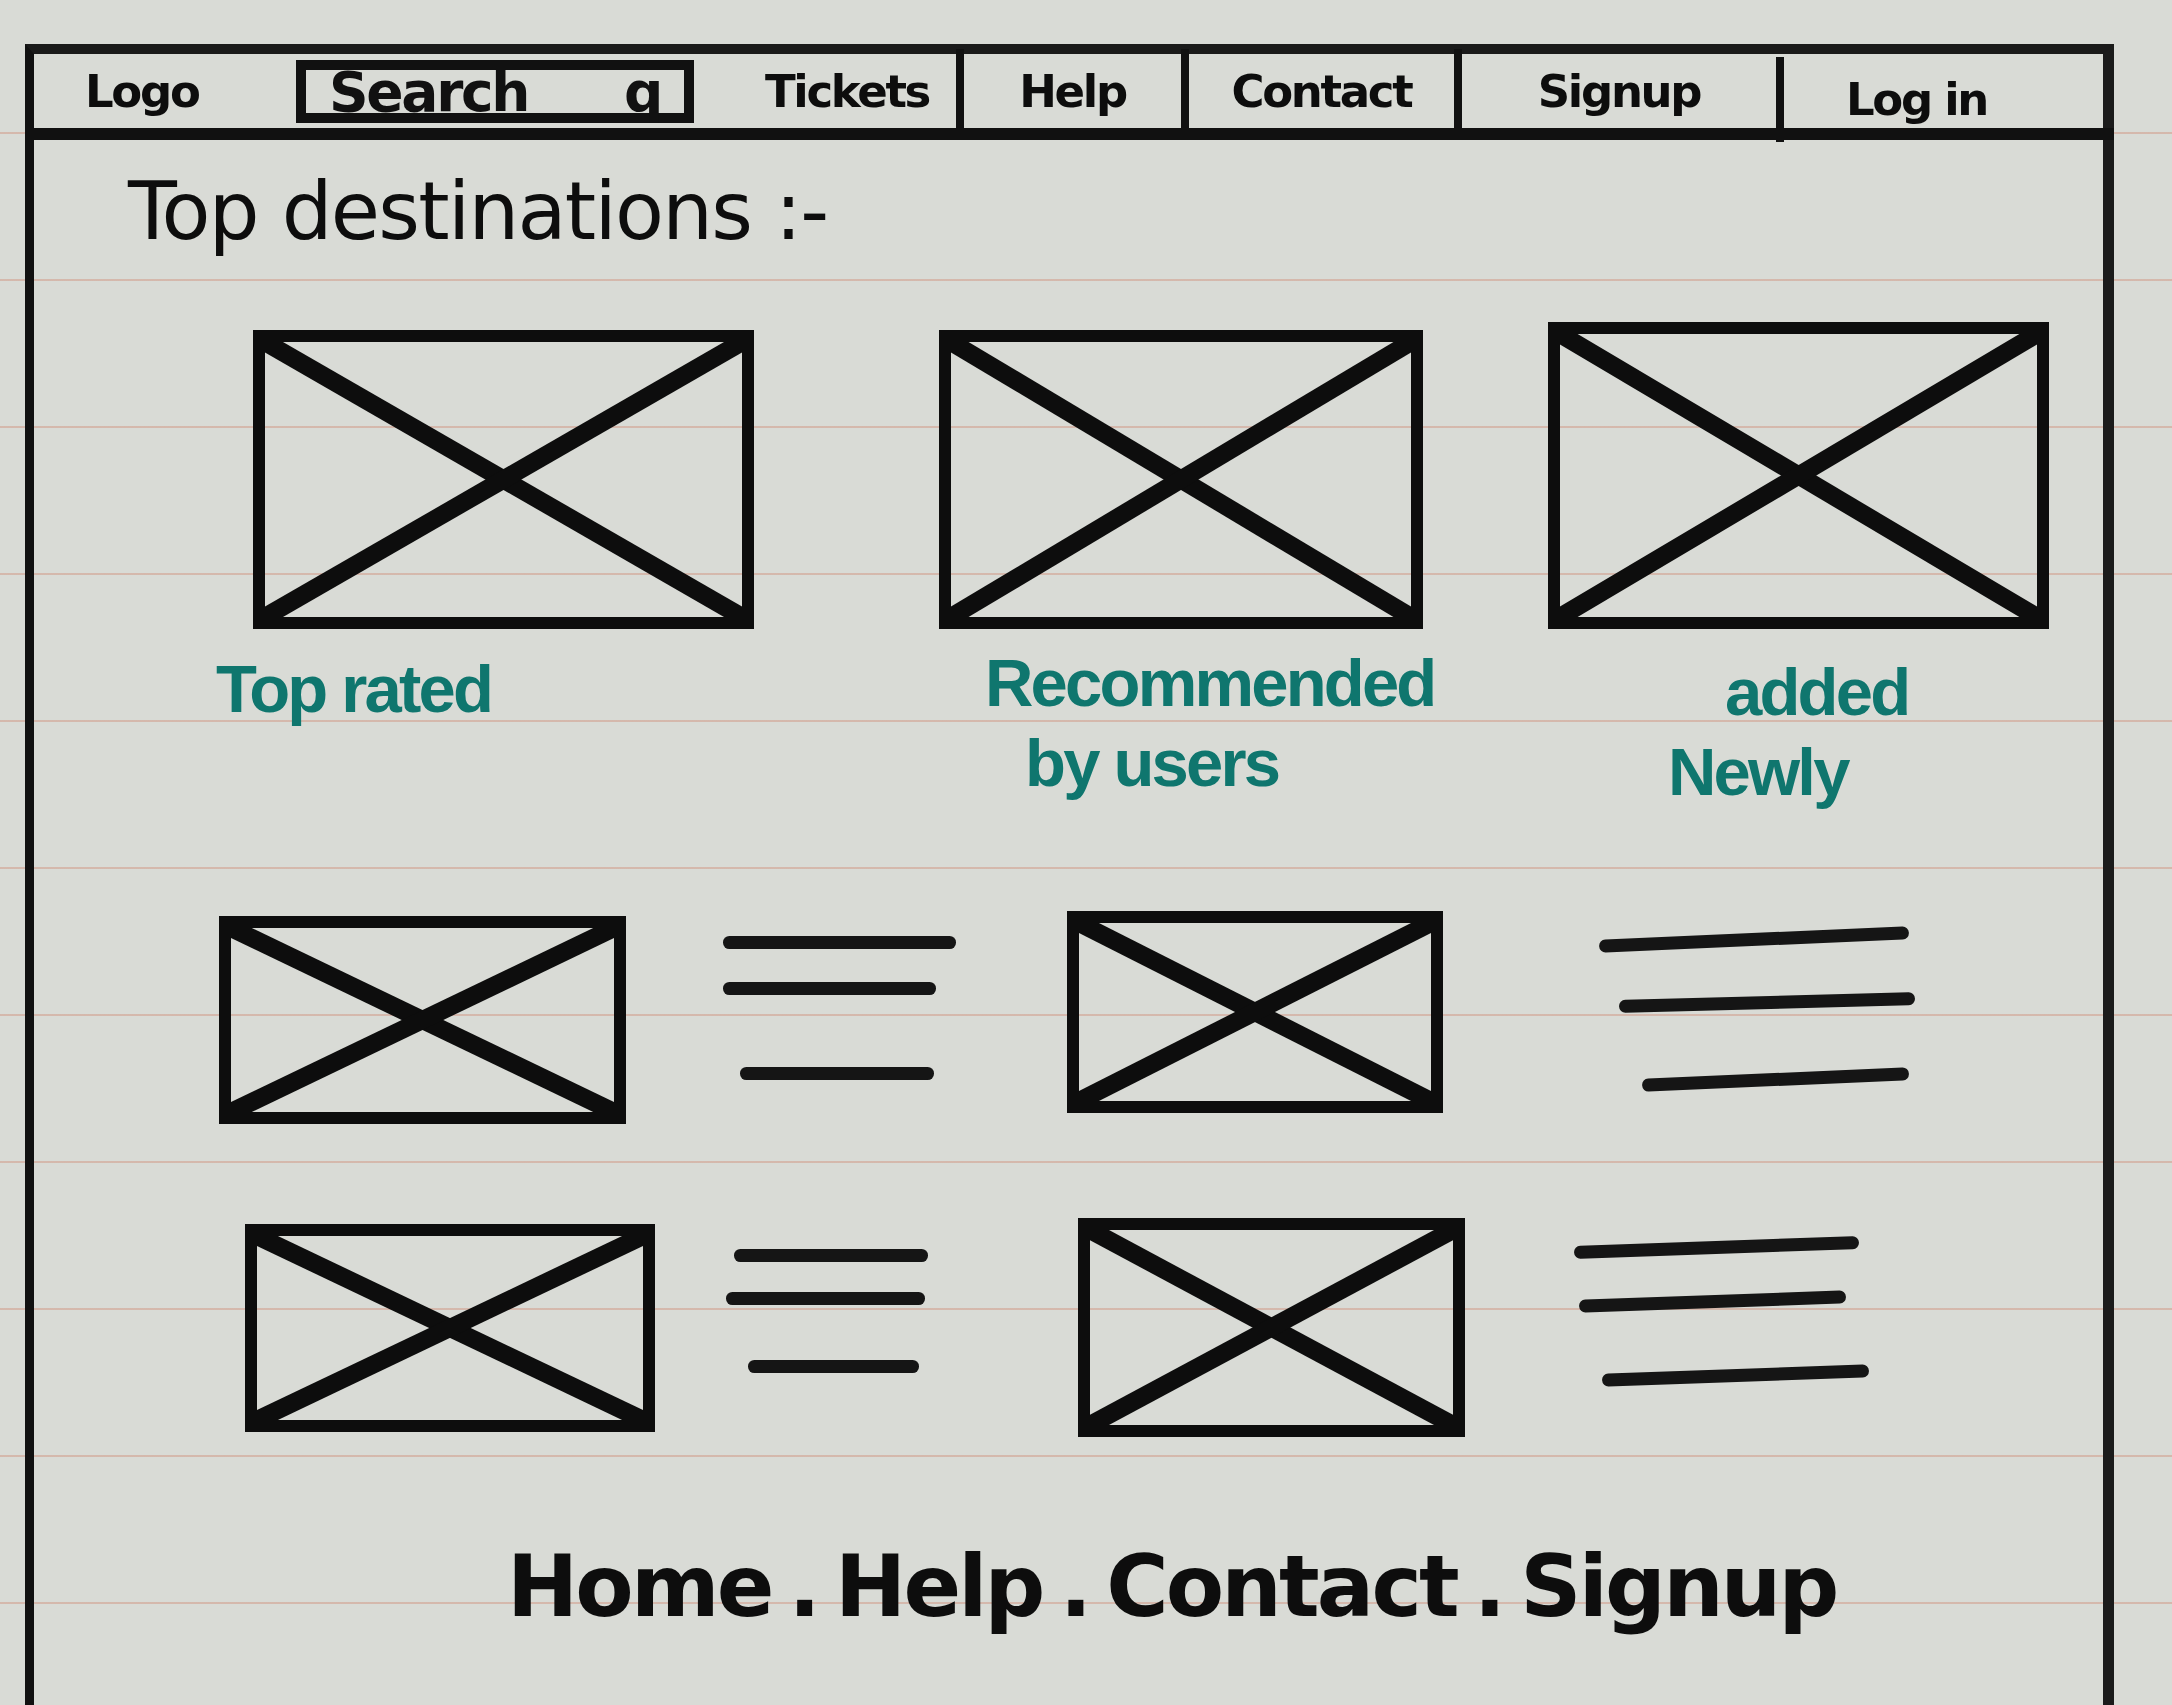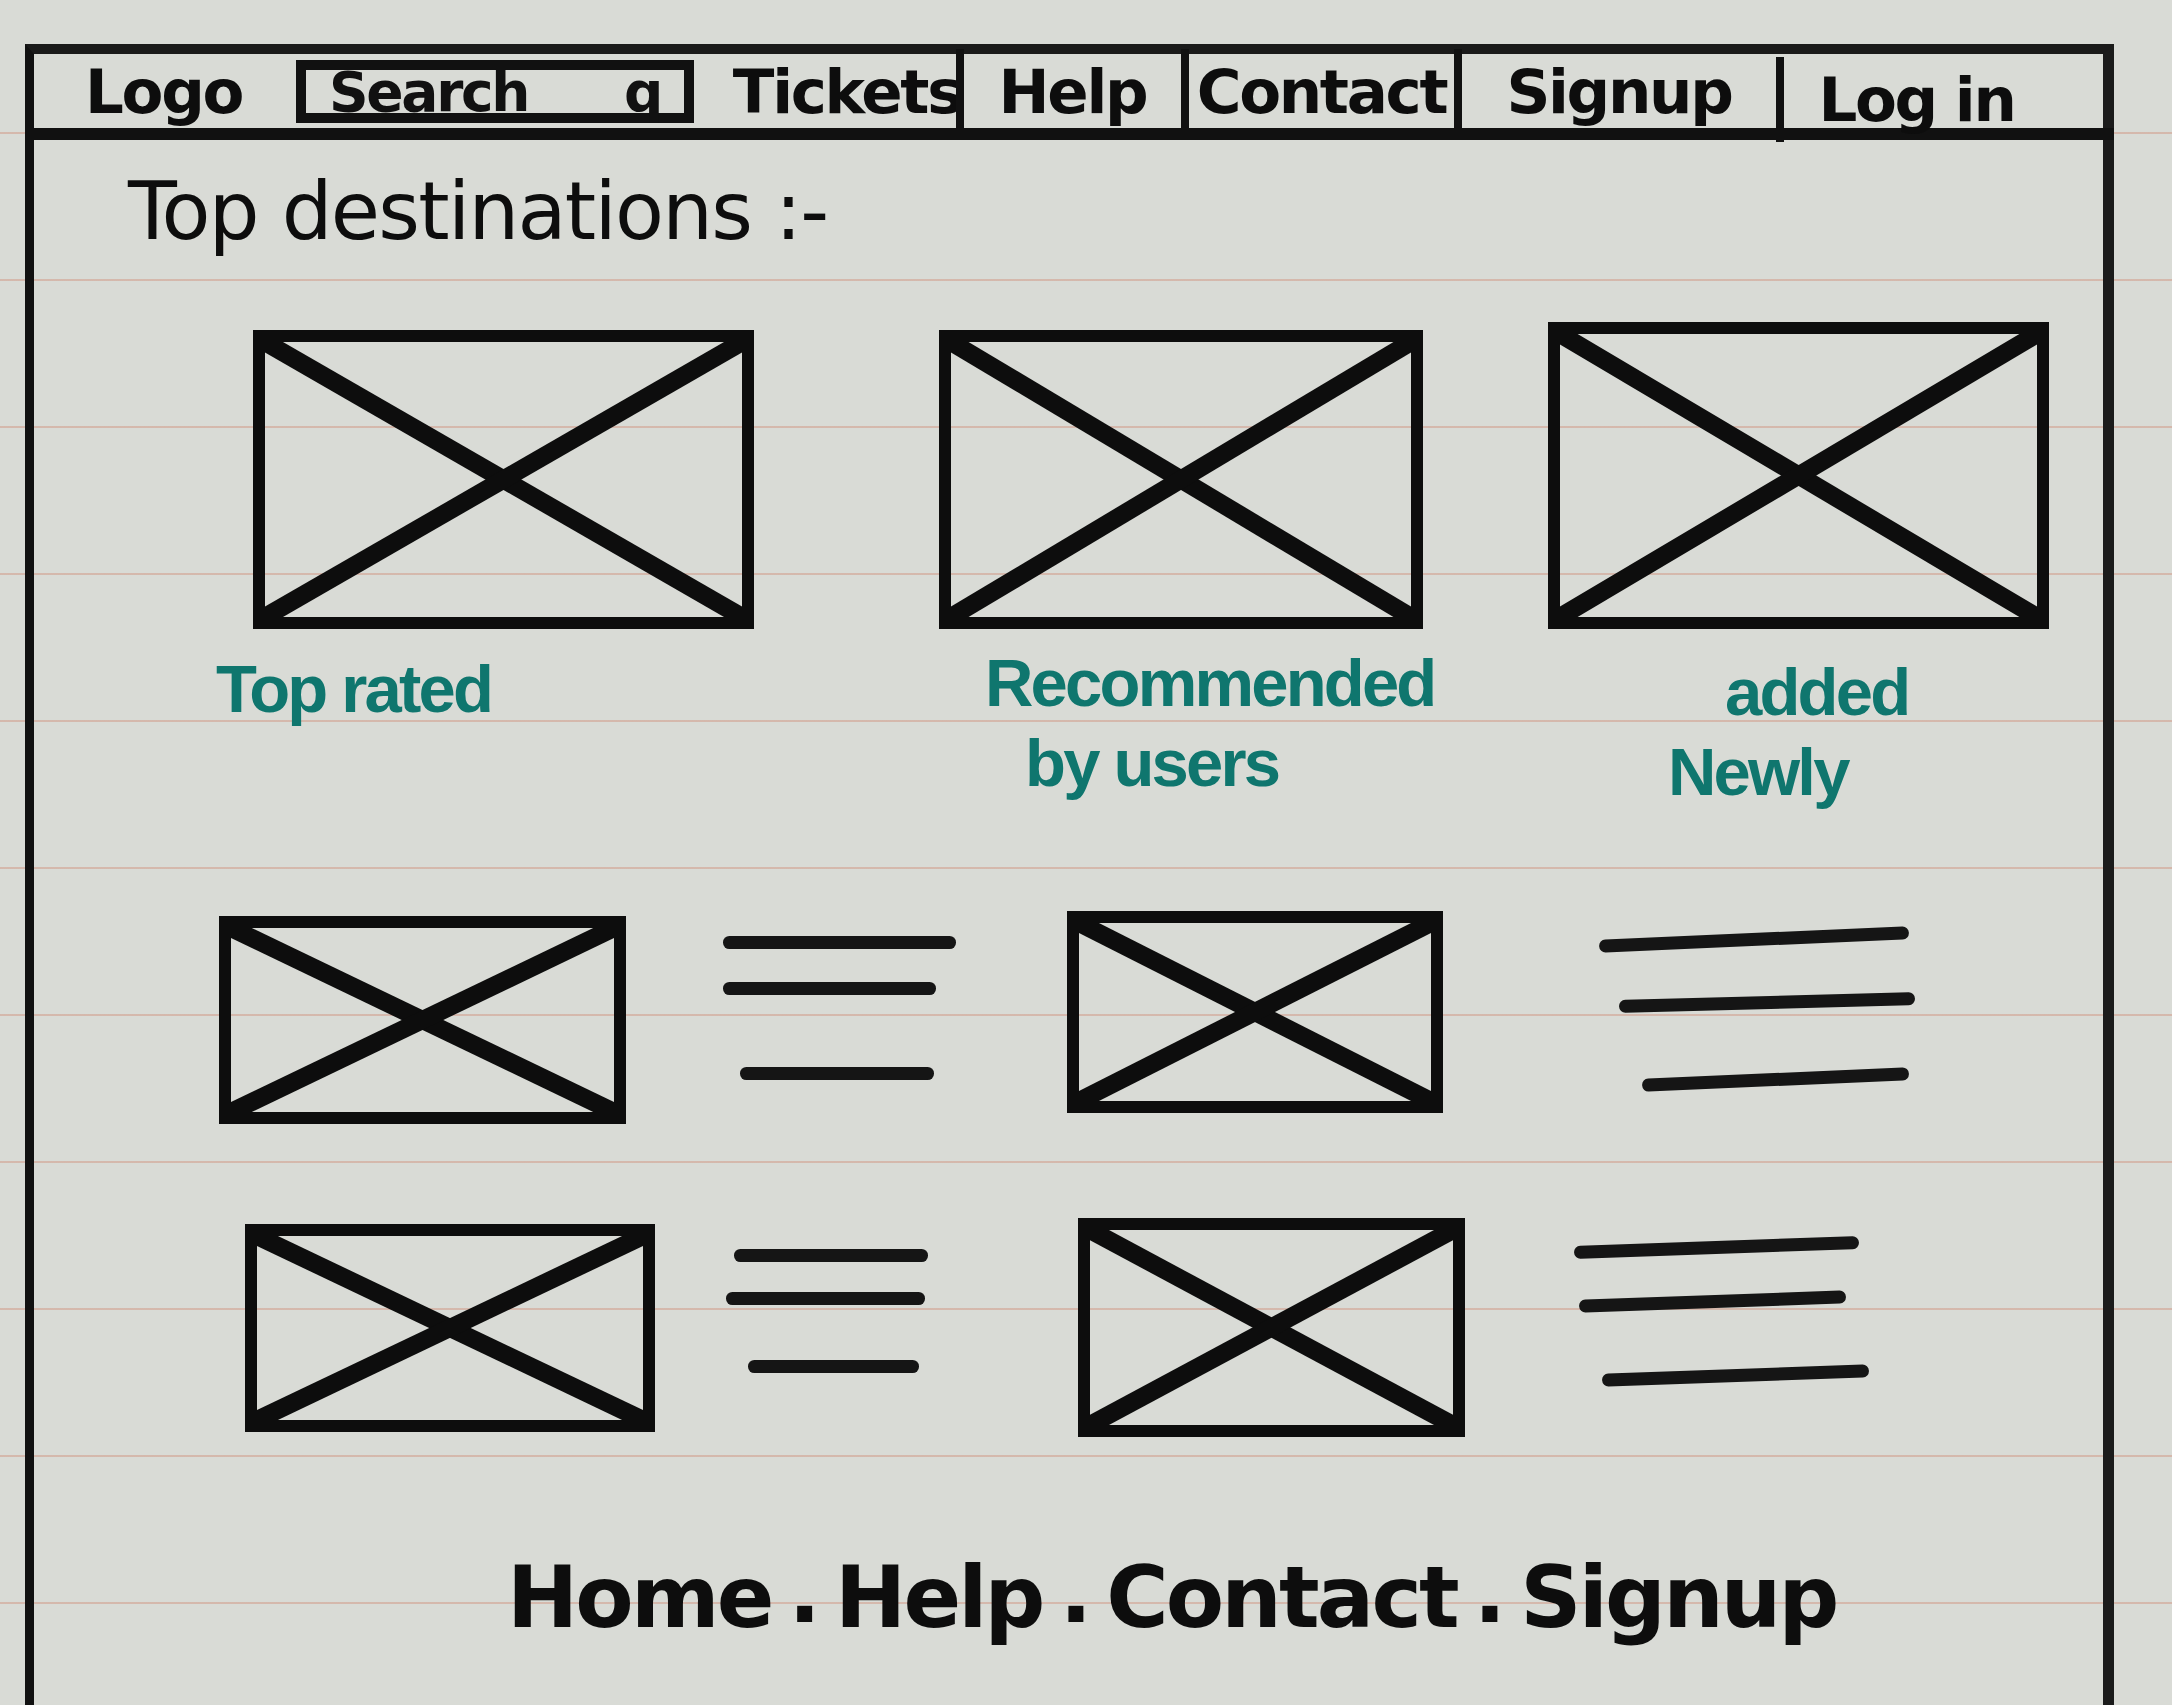--- a/index.html
+++ b/index.html
@@ -43,21 +43,21 @@
       align-items: center;
     }
     .nav-item {
       position: relative;
       height: 85px;
       display: flex;
       align-items: center;
       justify-content: center;
       font-family: "DejaVu Sans", sans-serif;
       font-weight: bold;
-      font-size: 61px;
+      font-size: 45px;
       letter-spacing: -2.3px;
       color: #0d0d0d;
       box-sizing: border-box;
       text-align: right;
     }
     .nav-sep {
       border-left: 8px solid #111;
     }
     .logo {
       width: 262px;
@@ -133,21 +133,20 @@
       font-size: 85px;
       letter-spacing: -2.8px;
       color: #0d0d0d;
     }
     .footer-sep {
       font-size: 85px;
     }
     .footer a {
       color: inherit;
       text-decoration: none;
-      margin-top: 11px;
     }
   </style>
 </head>
 <body>
 
 <div class="frame"></div>
 
 <nav class="navbar">
   <div class="nav-item logo">
     <span>Logo</span>

